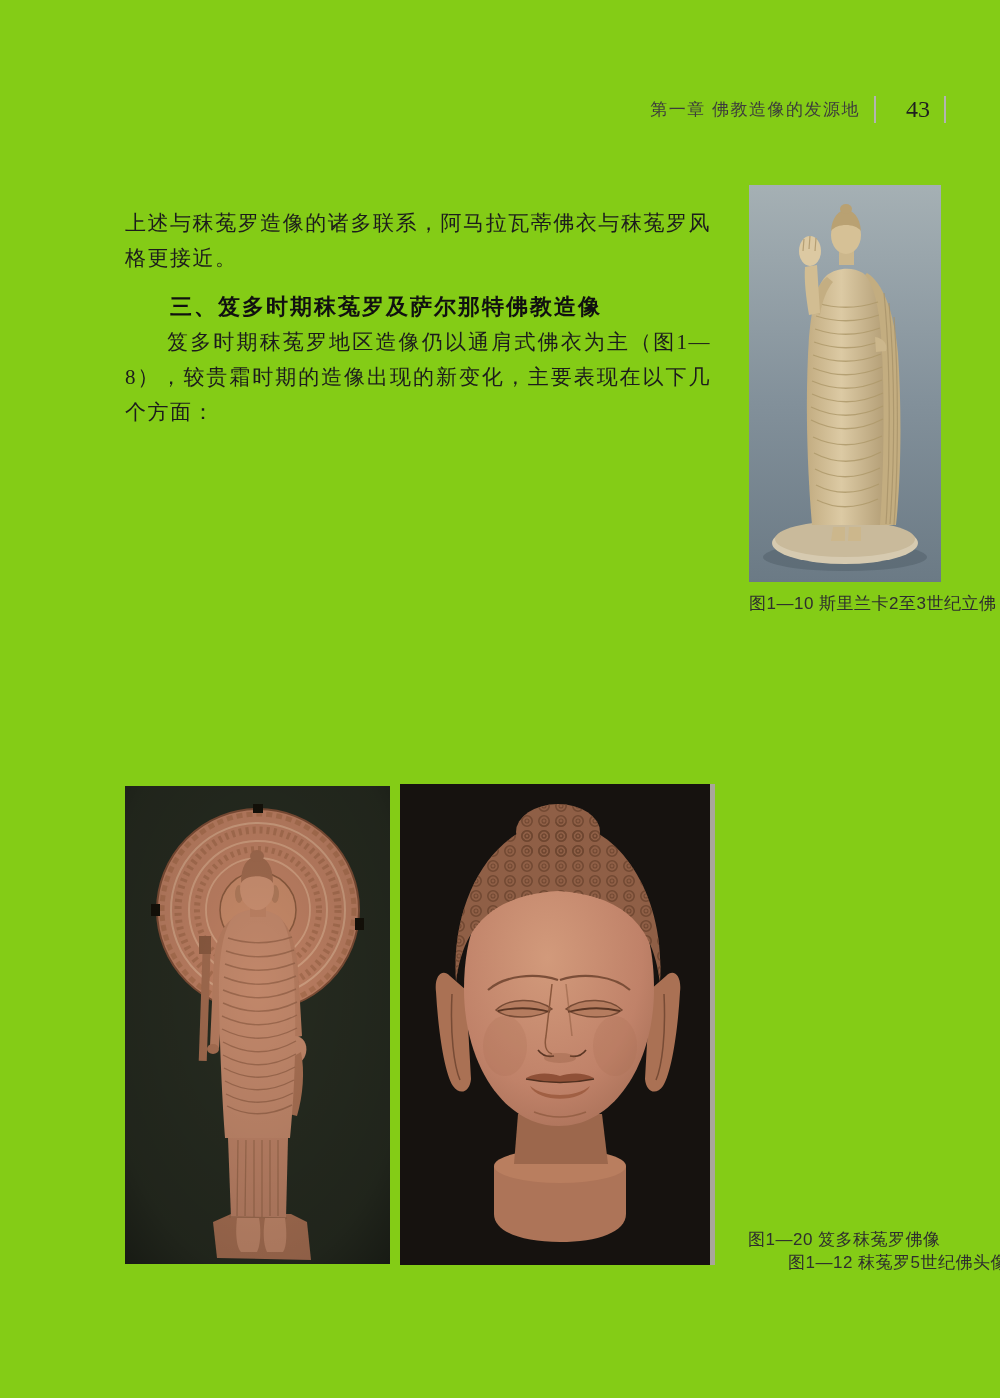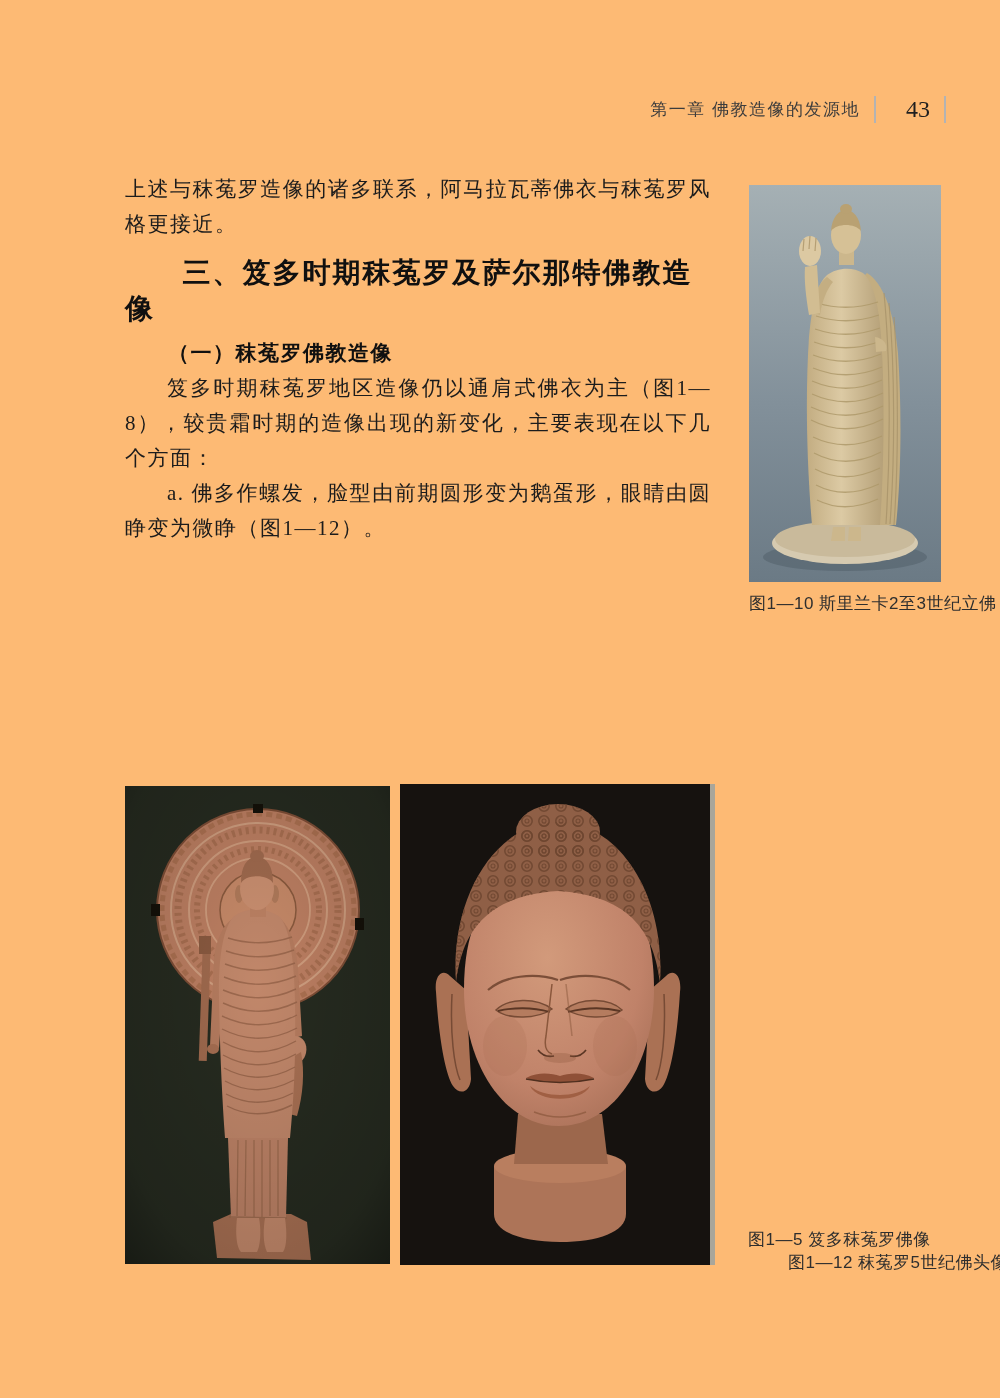--- a/index.html
+++ b/index.html
@@ -1,30 +1,30 @@
 <!DOCTYPE html>
 <html><head>
 <meta charset="utf-8">
 <style>
   html,body{margin:0;padding:0;background:#ffffff;}
-  .page{position:relative;width:1000px;height:1398px;background:#fdba74;overflow:hidden;
+  .page{position:relative;width:1000px;height:1398px;background:#84cc16;overflow:hidden;
         font-family:"Liberation Serif","DejaVu Serif",serif;}
   
   .running-head{position:absolute;top:92px;left:0;width:946px;height:34px;
         display:flex;justify-content:flex-end;align-items:center;gap:14px;
         font-family:"Liberation Sans","DejaVu Sans",sans-serif;}
   .rh-chapter{font-size:17px;color:#3c3c3c;letter-spacing:1.5px;}
   .rh-bar{width:2px;height:27px;background:#b3b3b3;}
   .rh-page{font-size:24px;color:#1f1f1f;font-family:"Liberation Serif","DejaVu Serif",serif;margin-left:16px;}
   
   .text-col{position:absolute;left:125px;top:172px;width:586px;color:#1c1c1c;}
   .para{margin:0;font-size:21px;line-height:35px;letter-spacing:1.5px;
         text-align:justify;text-indent:2em;}
-  .para.no-indent{text-indent:0;}
-  .sec-head{margin:13px 0 0;font-size:28px;line-height:36px;letter-spacing:2px;
+  .para.no-indent{text-indent:0;margin-top:34px;}
+  .sec-head{margin:13px 0 0;font-size:22px;line-height:36px;letter-spacing:2px;
         text-indent:2.05em;font-weight:bold;color:#101010;}
   .sub-head{margin:9px 0 0;font-size:21px;line-height:35px;letter-spacing:1.5px;
         text-indent:2.05em;font-weight:bold;color:#101010;}
   
   .fig{position:absolute;margin:0;padding:0;line-height:0;}
   .fig10{left:749px;top:185px;width:192px;height:397px;}
   .fig11{left:125px;top:786px;width:265px;height:478px;}
   .fig12{left:400px;top:784px;width:315px;height:481px;}
   .cap{position:absolute;font-family:"Liberation Sans","DejaVu Sans",sans-serif;
        font-size:17px;color:#2e2e2e;letter-spacing:0.5px;white-space:nowrap;}
@@ -40,23 +40,21 @@
   <div class="running-head">
     <span class="rh-chapter">第一章 佛教造像的发源地</span>
     <span class="rh-bar"></span>
     <span class="rh-page">43</span>
     <span class="rh-bar"></span>
   </div>
 
   <div class="text-col">
     <p class="para no-indent">上述与秣菟罗造像的诸多联系，阿马拉瓦蒂佛衣与秣菟罗风格更接近。</p>
     <h2 class="sec-head">三、笈多时期秣菟罗及萨尔那特佛教造像</h2>
-    <h3 class="sub-head">（一）秣菟罗佛教造像</h3>
     <p class="para">笈多时期秣菟罗地区造像仍以通肩式佛衣为主（图1—8），较贵霜时期的造像出现的新变化，主要表现在以下几个方面：</p>
-    <p class="para">a. 佛多作螺发，脸型由前期圆形变为鹅蛋形，眼睛由圆睁变为微睁（图1—12）。</p>
   </div>
 
   <figure class="fig fig10">
     <svg width="192" height="397" viewBox="0 0 192 397">
       <defs>
         <linearGradient id="bg10" x1="0" y1="0" x2="0" y2="1">
           <stop offset="0" stop-color="#a5b0b4"></stop>
             <stop offset="0.55" stop-color="#82909a"></stop>
           <stop offset="1" stop-color="#6b7a85"></stop>
         </linearGradient>
@@ -233,16 +231,16 @@
           <ellipse cx="160" cy="274" rx="16" ry="5" fill="#8a573c" opacity="0.3"></ellipse>
           <path d="M126,294 C140,287 152,290 160,292 C168,290 180,287 194,294 C180,300 140,300 126,294 Z" fill="#8f5037"></path>
           <path d="M130,302 C144,314 176,314 190,302 C182,319 138,319 130,302 Z" fill="#a05f43"></path>
           <path d="M126,295 Q160,302 194,295" stroke="#4f2f1f" stroke-width="1.5" fill="none"></path>
           <path d="M134,328 Q160,338 186,328" stroke="#8a573c" stroke-width="1.5" fill="none" opacity="0.7"></path>
         </g>
       </g>
     </svg>
   </figure>
 
-  <div class="cap cap11">图1—5 笈多秣菟罗佛像</div>
+  <div class="cap cap11">图1—20 笈多秣菟罗佛像</div>
   <div class="cap cap12">图1—12 秣菟罗5世纪佛头像</div>
 
 </div>
 
 </body></html>

